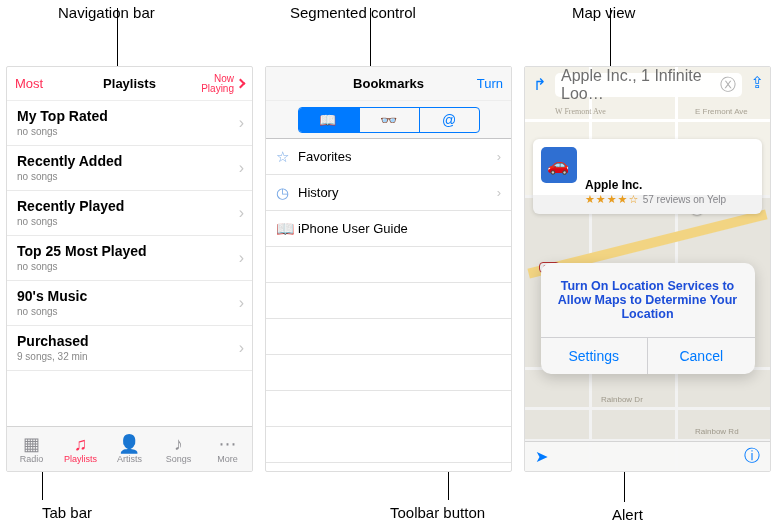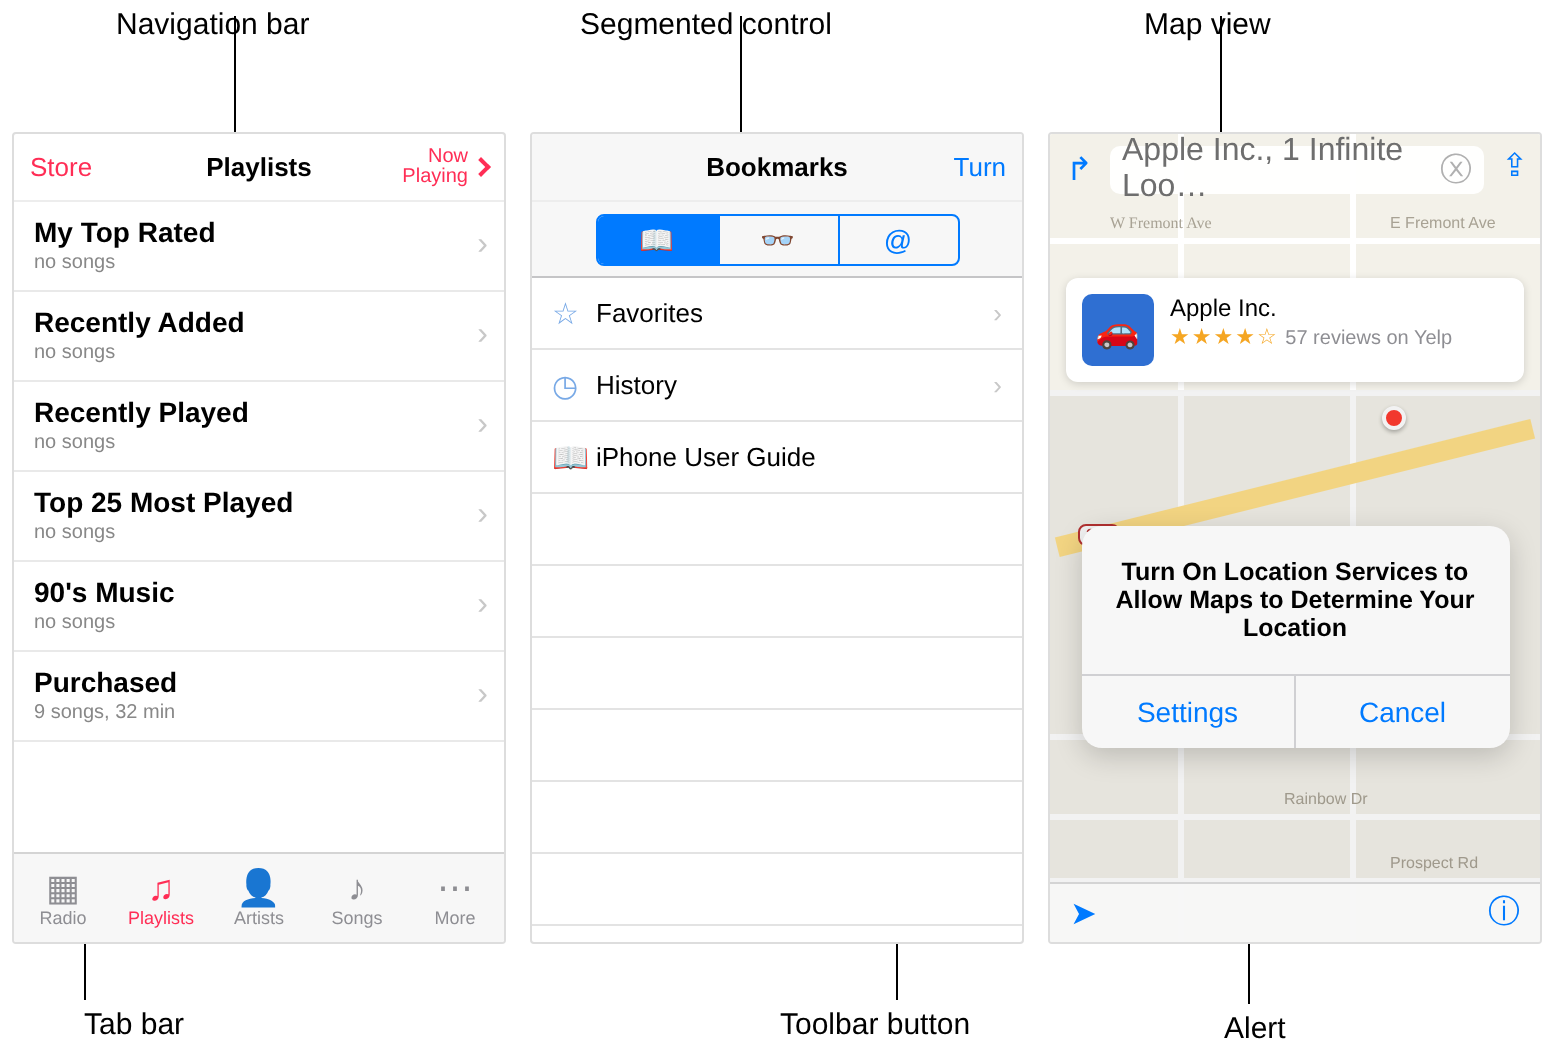--- a/index.html
+++ b/index.html
@@ -47,21 +47,21 @@
 .road.v { width:3px; top:0; bottom:0; }
 .hwy { position:absolute; background:#ffe08a; height:10px; left:0; right:0; }
 .roadlabel { position:absolute; font-size:8px; color:#a8a294; white-space:nowrap; }
 .pin { position:absolute; width:12px; height:12px; background:#ff3b30; border-radius:50%; border:2px solid #fff; box-shadow:0 1px 2px rgba(0,0,0,.3); }
 .place-card { position:absolute; top:72px; left:8px; right:8px; background:#fff; border-radius:6px; box-shadow:0 1px 4px rgba(0,0,0,.15); display:flex; padding:8px; font-size:12px; }
 .place-card .sq { width:36px; height:36px; background:#2f6fd2; border-radius:5px; display:flex; align-items:center; justify-content:center; color:#fff; font-size:18px; margin-right:8px; }
 .place-card .stars { color:#f5a623; font-size:11px; letter-spacing:1px; }
 .place-card .rev { color:#8e8e93; font-size:10px; }
 .alert-dim { position:absolute; inset:0; background:rgba(0,0,0,.05); display:flex; align-items:center; justify-content:center; }
 .alert { width:214px; background:#f7f7f7; border-radius:10px; overflow:hidden; box-shadow:0 4px 14px rgba(0,0,0,.18); }
-.alert .msg { padding:16px 10px; font-size:12.5px; font-weight:600; text-align:center; color:#000000; }
+.alert .msg { padding:16px 10px; font-size:12.5px; font-weight:600; text-align:center; color:#1d4ed8; }
 .alert .btns { display:flex; border-top:1px solid #d0d0d3; }
 .alert .btn { flex:1; height:36px; display:flex; align-items:center; justify-content:center; color:#007aff; font-size:14px; }
 .alert .btn + .btn { border-left:1px solid #d0d0d3; }
 .search-pill { position:absolute; top:6px; left:30px; right:28px; height:24px; background:rgba(255,255,255,.95); border-radius:5px; display:flex; align-items:center; padding:0 6px; font-size:16px; color:#6e6e6e; }
 .share { position:absolute; top:6px; right:6px; color:#007aff; font-size:16px; }
 .dir { position:absolute; top:8px; left:8px; color:#007aff; font-size:16px; }
 .map-bottom { position:absolute; bottom:0; left:0; right:0; height:30px; display:flex; align-items:center; justify-content:space-between; padding:0 10px; color:#007aff; background:rgba(247,247,247,.95); border-top:1px solid #d4d4d4; font-size:16px; }
 </style>
 </head>
 <body>
@@ -90,21 +90,21 @@
 <div class="callout label-bot" style="left:612px; top:374px; flex-direction:column; align-items:flex-start;">
   <div class="tick" style="height:128px; margin-left:12px;"></div>
   <span>Alert</span>
 </div>
 
 <div class="phones">
 
 <div class="phone">
   <div class="nav">
     <div class="left">
-          <span class="pink">Store</span>
+          <span class="pink">Most</span>
         </div>
     <span class="title">Playlists</span>
     <div class="right pink" style="gap:3px;">
       <div class="now">
             <div>Now</div>
             <div>Playing</div>
           </div>
       <span class="chevron-icon"></span>
     </div>
   </div>
@@ -220,36 +220,36 @@
     <div class="road v" style="left:150px;"></div>
     <div class="road v" style="left:64px;"></div>
     <div class="hwy" style="top:172px; transform:rotate(-14deg);"></div>
     <div class="roadlabel" style="top:40px; left:30px;font-family:Liberation Serif, serif;">W Fremont Ave</div>
     <div class="roadlabel" style="top:40px; left:170px;">E Fremont Ave</div>
     <div class="roadlabel" style="top:116px; left:20px;">W Homestead Rd</div>
     <div class="roadlabel" style="top:116px; left:168px;">E Homestead Rd</div>
     <div class="roadlabel" style="top:288px; left:30px;">Bubb Rd</div>
     <div class="roadlabel" style="top:288px; left:150px; transform:rotate(-90deg); transform-origin:left top;">S De Anza Blvd</div>
     <div class="roadlabel" style="top:290px; left:180px;">Bollinger Rd</div>
-    <div class="roadlabel" style="top:360px; left:170px;">Prospect Rd</div>
-    <div class="roadlabel" style="top:328px; left:76px;margin-left:41px;">Rainbow Dr</div>
+    <div class="roadlabel" style="top:360px; left:170px;">Rainbow Rd</div>
+    <div class="roadlabel" style="top:328px; left:76px;">Rainbow Dr</div>
     <div class="roadlabel" style="top:195px; left:14px; background:#fff; border:1px solid #b33; border-radius:4px; padding:0 3px; color:#b33; font-weight:bold;">280</div>
     <div class="pin" style="top:136px; left:166px;"></div>
 
     <span class="dir">↱</span>
     <div class="search-pill">
       <span style="flex:1;">Apple Inc., 1 Infinite Loo…</span>
       <span style="color:#b0b0b0;">ⓧ</span>
     </div>
     <span class="share">⇪</span>
 
     <div class="place-card">
       <div class="sq">🚗</div>
       <div>
-        <div style="font-weight:400;">Apple Inc.</div>
+        <div style="font-weight:700;margin-top:31px;">Apple Inc.</div>
         <span class="stars">★★★★☆</span>
         <span class="rev">57 reviews on Yelp</span>
       </div>
     </div>
 
     <div class="alert-dim" style="top:128px; bottom:30px;">
       <div class="alert">
         <div class="msg">Turn On Location Services to Allow Maps to Determine Your Location</div>
         <div class="btns">
           <div class="btn">Settings</div>

